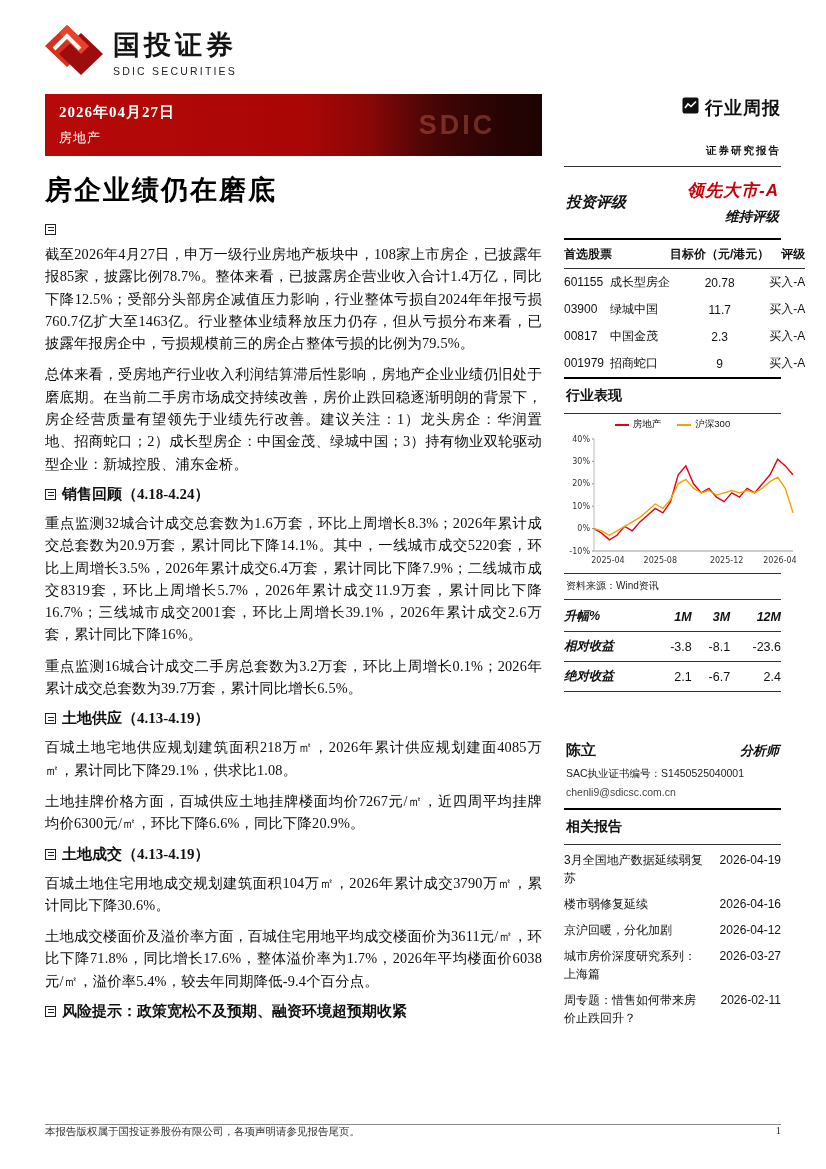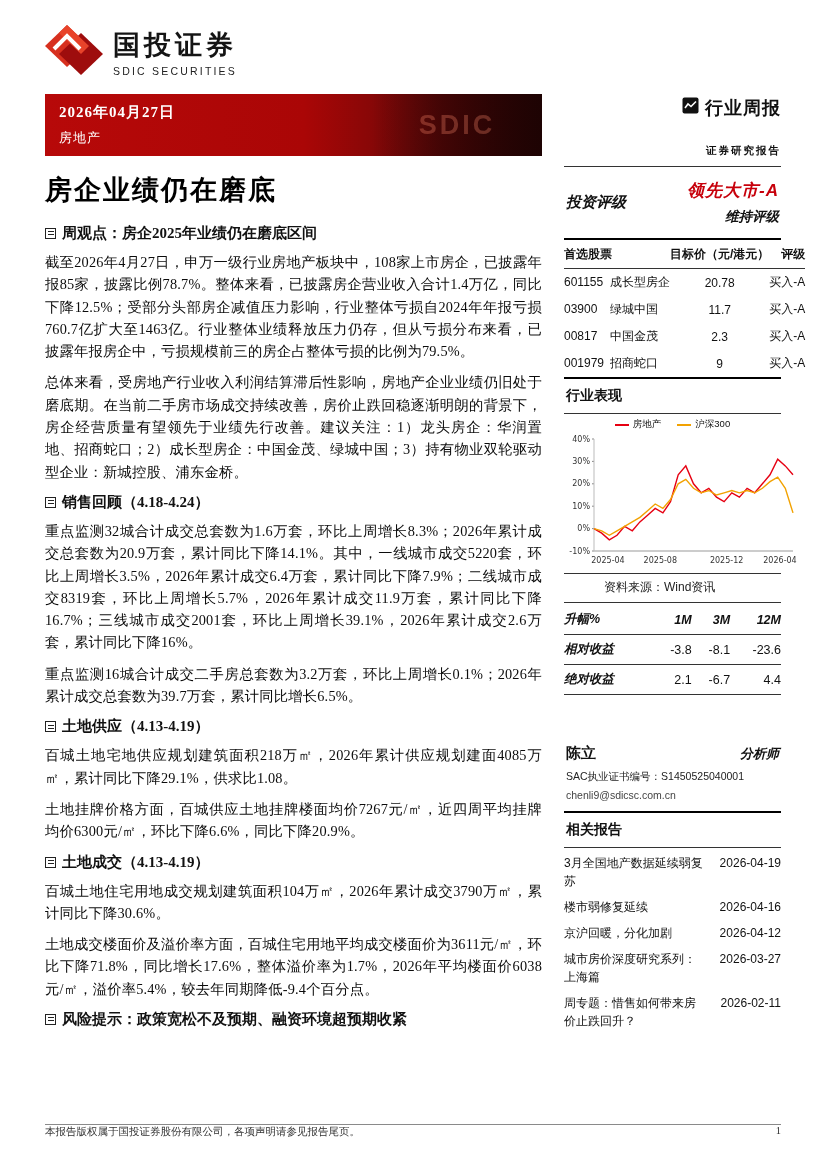--- a/index.html
+++ b/index.html
@@ -76,21 +76,21 @@
   .stock-table td.c-target { text-align:center; }
   .stock-table td.c-rating { text-align:right; }
   .stock-code { display:inline-block; min-width:46px; }
 
   
   .perf-header { font-size:14px; font-weight:bold; padding:8px 2px; }
   .chart-wrap { padding:4px 0 2px 0; }
   .chart-legend { display:flex; justify-content:center; gap:16px; font-size:9.5px; margin-bottom:2px; }
   .legend-item { display:inline-flex; align-items:center; gap:4px; }
   .legend-swatch { width:14px; height:2px; display:inline-block; }
-  .chart-source { font-size:12px; color:#222; padding:5px 2px 6px 2px;margin-left:38px; }
+  .chart-source { font-size:10px; color:#222; padding:5px 2px 6px 2px; }
   svg text.tick { font-size:8px; fill:#333; font-family:"DejaVu Sans",sans-serif; }
 
   
   .returns-table { width:100%; border-collapse:collapse; font-size:12.5px; margin-top:2px; }
   .returns-table th { font-weight:bold; font-style:italic; padding:6px 0; border-bottom:1px solid #333; }
   .returns-table th:first-child { text-align:left; }
   .returns-table th:not(:first-child) { text-align:right; }
   .returns-table td { padding:6px 0; border-bottom:1px solid #333; }
   .returns-table td.r-label { font-weight:bold; font-style:italic; text-align:left; }
   .returns-table td.r-val { text-align:right; }
@@ -158,21 +158,20 @@
   </div>
 
   <div class="content-row">
 
     <main class="article">
       <h1 class="article-title">房企业绩仍在磨底</h1>
       <div>
           <section class="article-section">
             <div class="section-heading">
               <span class="section-bullet"></span>
-              <span>周观点：房企2025年业绩仍在磨底区间</span>
             </div>
             <p class="body-paragraph">截至2026年4月27日，申万一级行业房地产板块中，108家上市房企，已披露年报85家，披露比例78.7%。整体来看，已披露房企营业收入合计1.4万亿，同比下降12.5%；受部分头部房企减值压力影响，行业整体亏损自2024年年报亏损760.7亿扩大至1463亿。行业整体业绩释放压力仍存，但从亏损分布来看，已披露年报房企中，亏损规模前三的房企占整体亏损的比例为79.5%。</p>
             <p class="body-paragraph">总体来看，受房地产行业收入利润结算滞后性影响，房地产企业业绩仍旧处于磨底期。在当前二手房市场成交持续改善，房价止跌回稳逐渐明朗的背景下，房企经营质量有望领先于业绩先行改善。建议关注：1）龙头房企：华润置地、招商蛇口；2）成长型房企：中国金茂、绿城中国；3）持有物业双轮驱动型企业：新城控股、浦东金桥。</p>
           </section>
           <section class="article-section">
             <div class="section-heading">
               <span class="section-bullet"></span>
               <span>销售回顾（4.18-4.24）</span>
             </div>
             <p class="body-paragraph">重点监测32城合计成交总套数为1.6万套，环比上周增长8.3%；2026年累计成交总套数为20.9万套，累计同比下降14.1%。其中，一线城市成交5220套，环比上周增长3.5%，2026年累计成交6.4万套，累计同比下降7.9%；二线城市成交8319套，环比上周增长5.7%，2026年累计成交11.9万套，累计同比下降16.7%；三线城市成交2001套，环比上周增长39.1%，2026年累计成交2.6万套，累计同比下降16%。</p>
@@ -304,21 +303,21 @@
             <tr>
               <td class="r-label">相对收益</td>
               <td class="r-val">-3.8</td>
               <td class="r-val">-8.1</td>
               <td class="r-val">-23.6</td>
             </tr>
             <tr>
               <td class="r-label">绝对收益</td>
               <td class="r-val">2.1</td>
               <td class="r-val">-6.7</td>
-              <td class="r-val">4.4</td>
+              <td class="r-val">2.4</td>
             </tr>
           </tbody>
       </table>
 
       <div class="analyst-row">
         <span class="analyst-name">陈立</span>
         <span class="analyst-title">分析师</span>
       </div>
       <div class="analyst-cert">SAC执业证书编号：S1450525040001</div>
       <div class="analyst-email">chenli9@sdicsc.com.cn</div>

